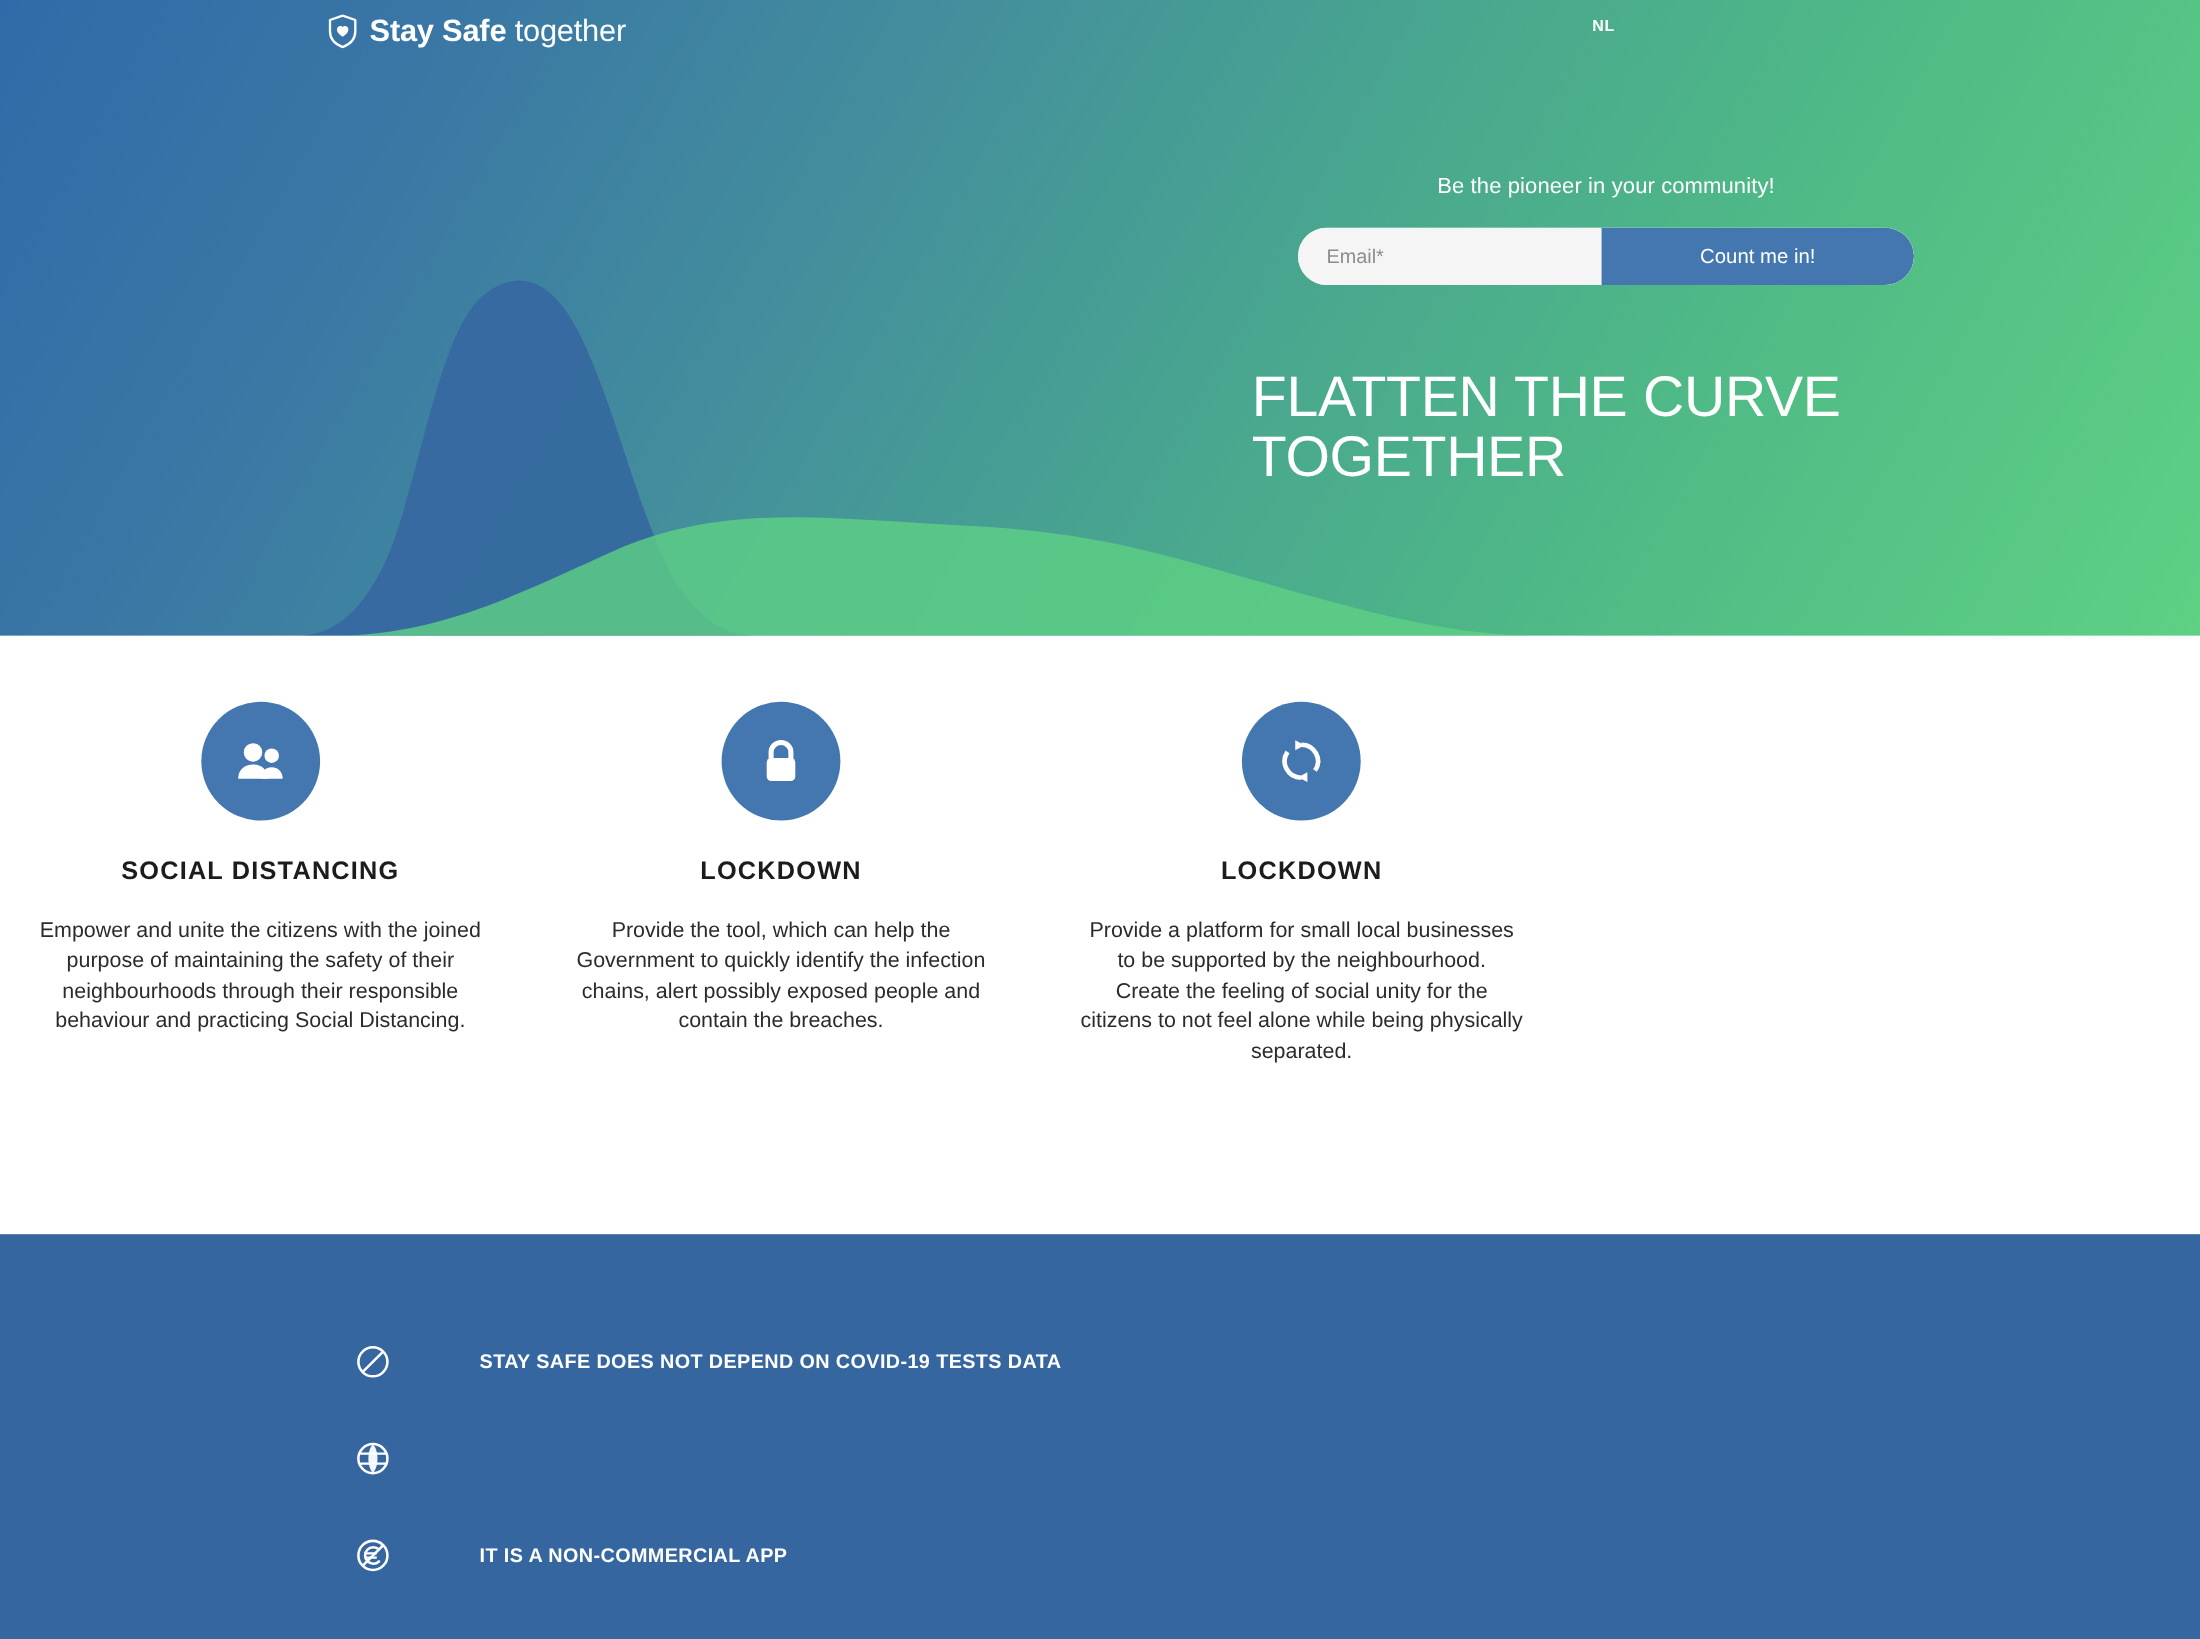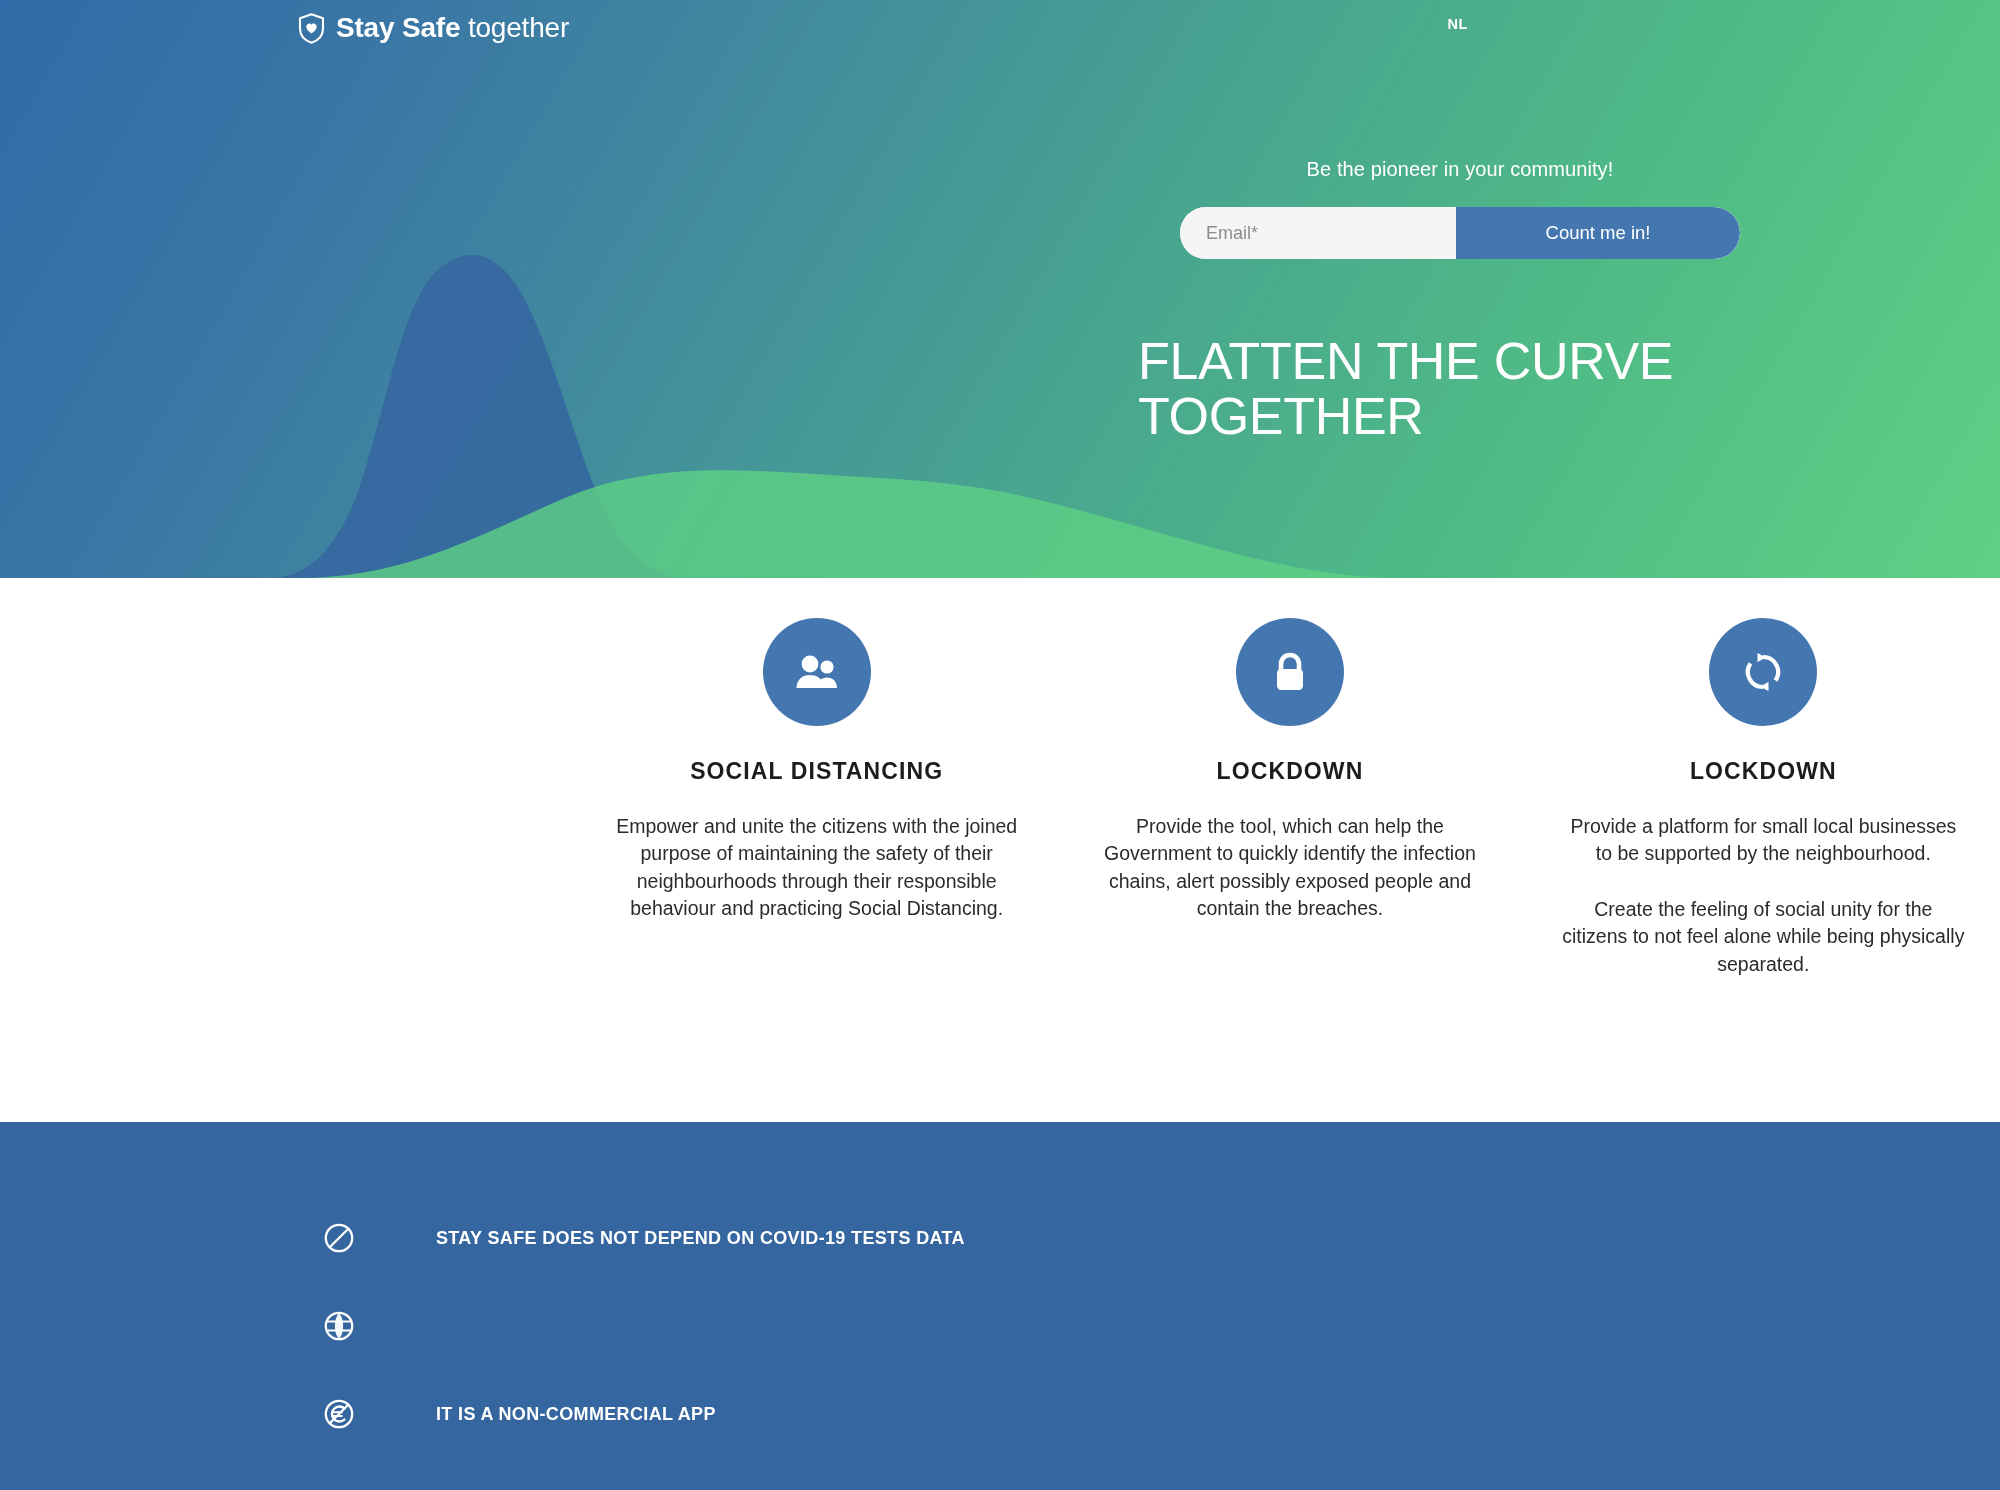--- a/index.html
+++ b/index.html
@@ -172,22 +172,22 @@
     letter-spacing: 0.05px;
   }
 
   
   .features {
     position: relative;
     width: 2000px;
     height: 544px;
     background: #ffffff;
     display: flex;
-    justify-content: flex-end;
-    padding-top: 40px;
+    justify-content: flex-start;
+    padding-top: 60px;
   }
 
   .feature-grid {
     display: flex;
     width: 1420px;
     gap: 0;
   }
 
   .feature-col {
     width: 33.3333%;
@@ -219,21 +219,21 @@
     white-space: nowrap;
   }
 
   .feature-text {
     font-size: 19.5px;
     line-height: 1.41;
     color: #2b2b2b;
     text-align: center;
     white-space: pre-line;
   }
-  .feature-text + .feature-text { margin-top: 28px; }
+  .feature-text + .feature-text { }
 
   
   .claims {
     position: relative;
     width: 2000px;
     height: 368px;
     background: #35669f;
     padding-top: 72px;
   }
 

